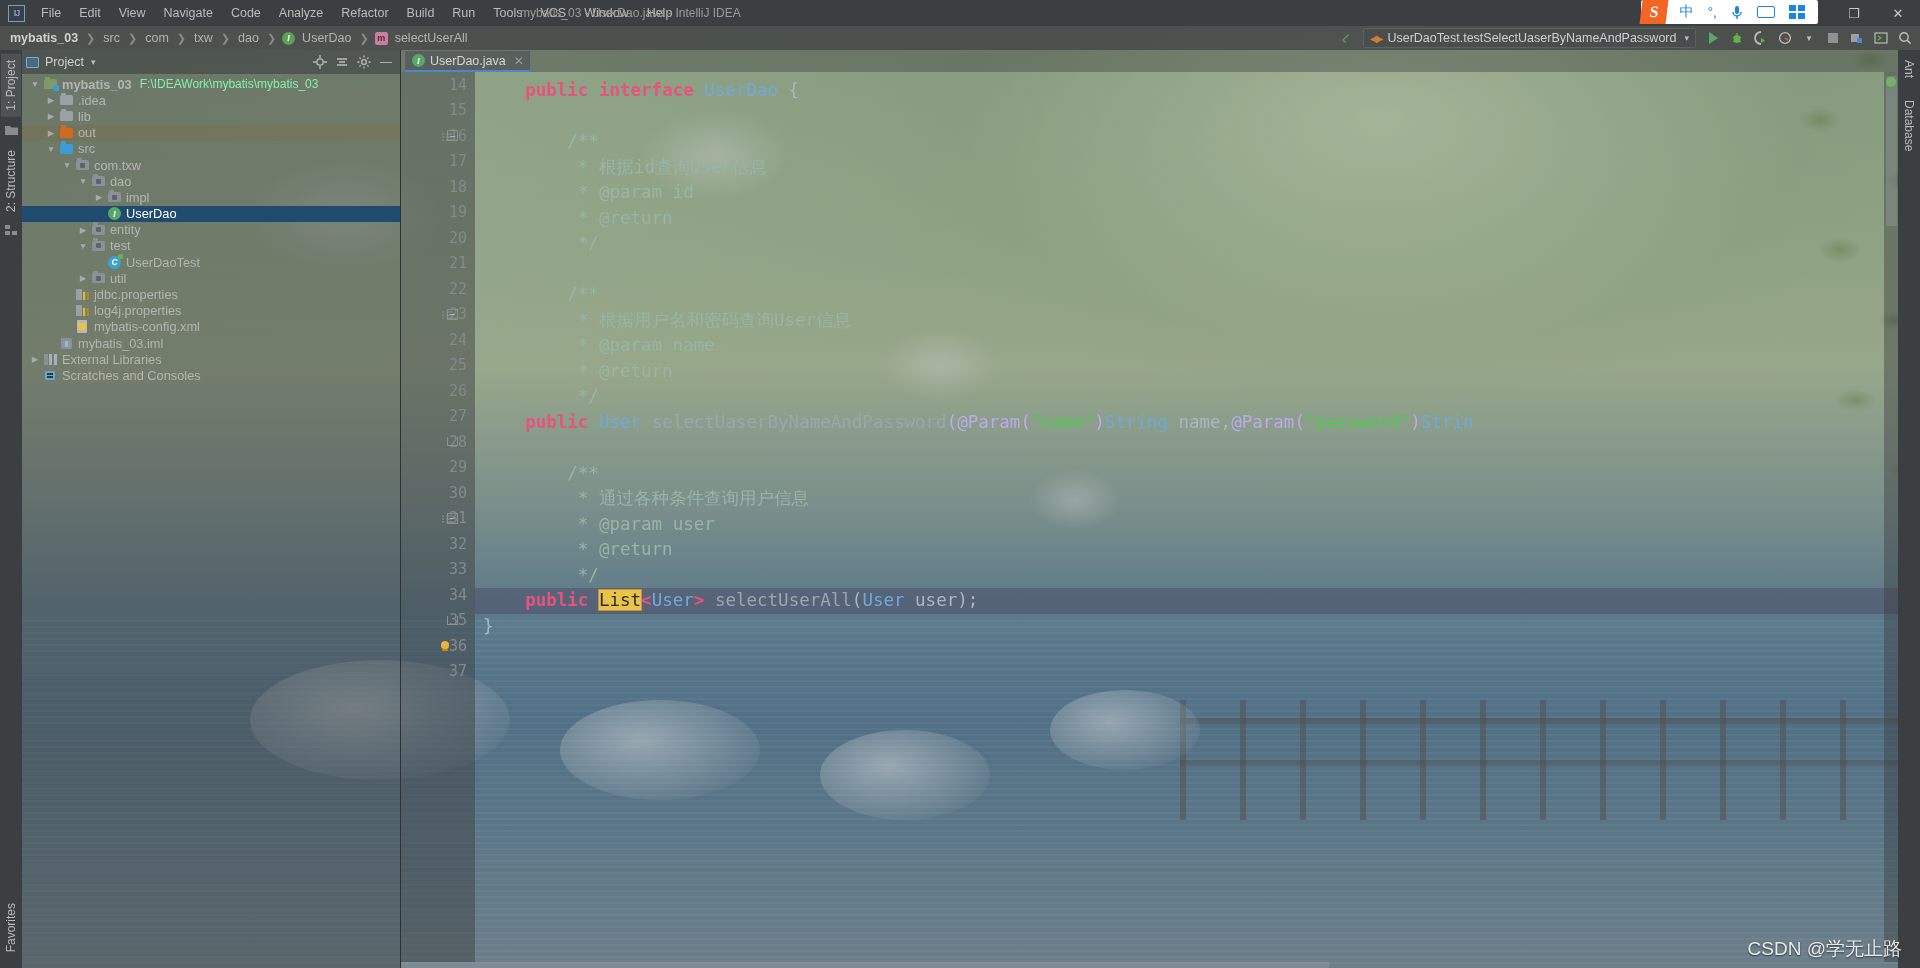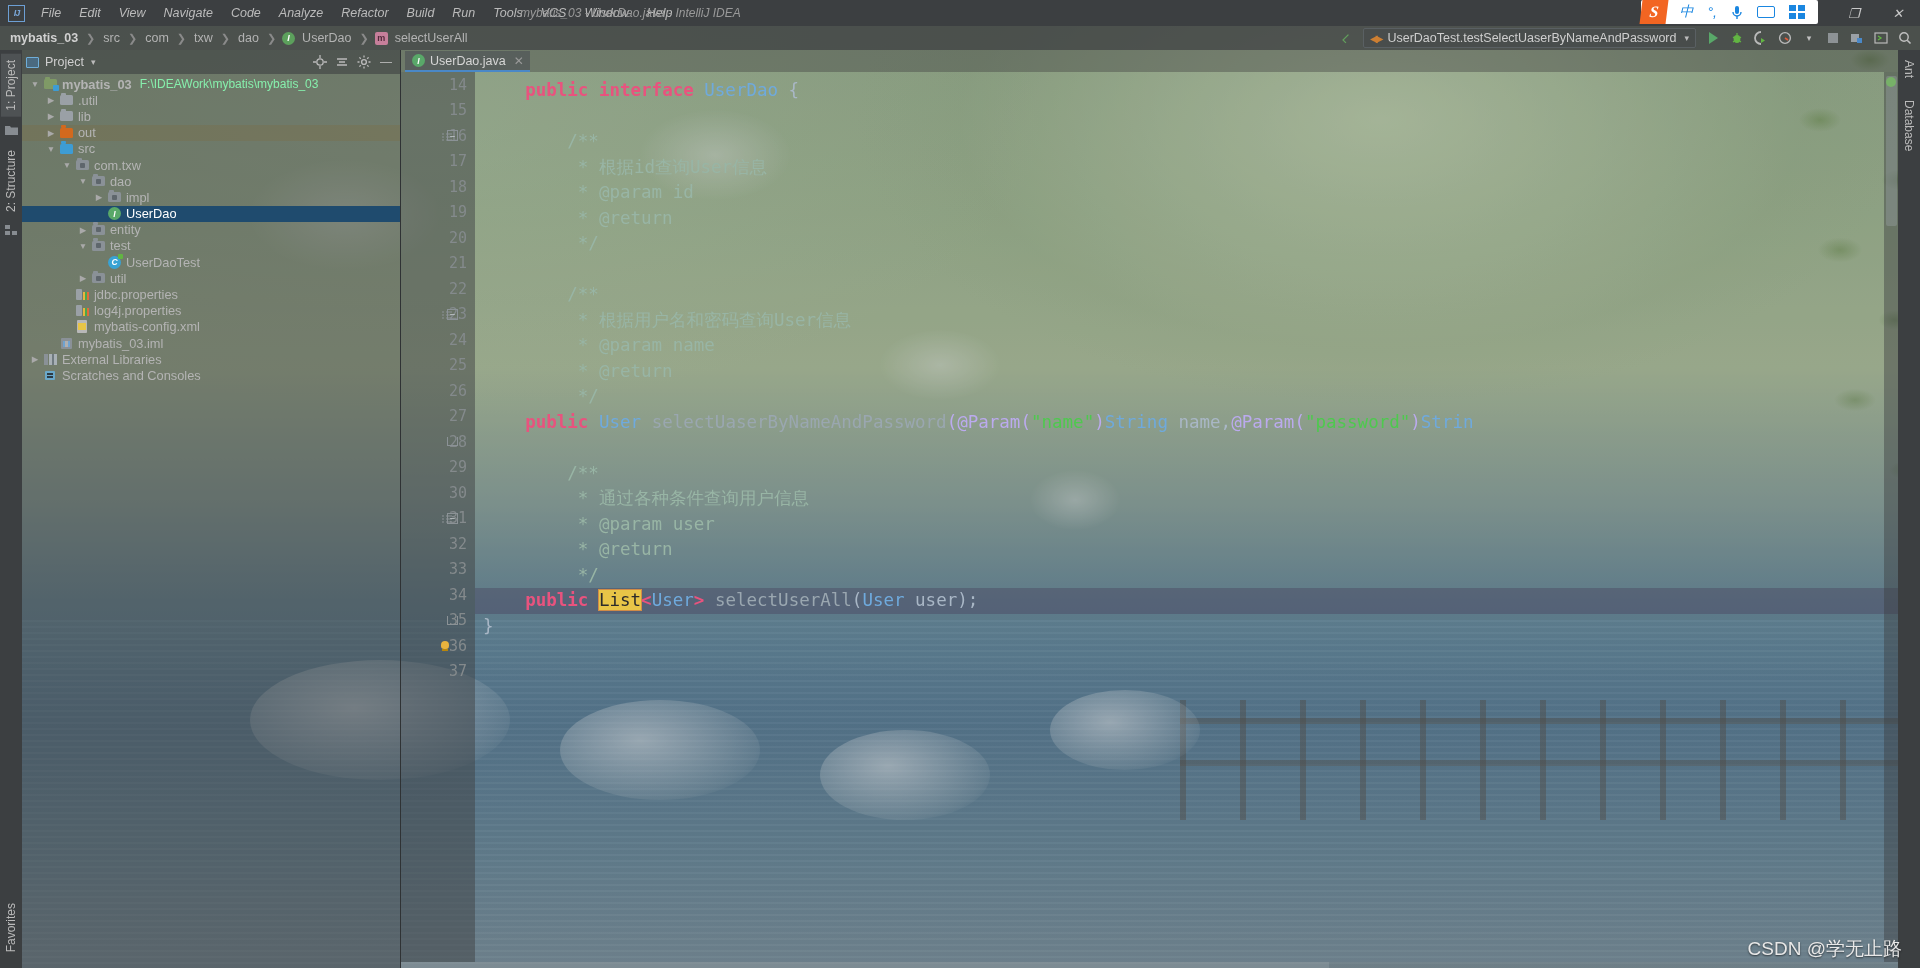--- a/index.html
+++ b/index.html
@@ -61,21 +61,21 @@
       repeating-linear-gradient(90deg, rgba(90,80,70,0.45) 0 6px, rgba(0,0,0,0) 6px 60px),
       linear-gradient(180deg, rgba(0,0,0,0) 0 18px, rgba(90,80,70,0.40) 18px 24px, rgba(0,0,0,0) 24px 60px, rgba(90,80,70,0.35) 60px 66px, rgba(0,0,0,0) 66px 120px);
   }
 
   
   .ide { position:relative; z-index:2; display:flex; flex-direction:column; height:968px; }
 
   
   .titlebar{
     height:26px; background:#3c3f41; display:flex; align-items:center;
-    position:relative; flex:0 0 26px; font-size:12.5px;font-style:italic;
+    position:relative; flex:0 0 26px; font-size:12.5px;
   }
   .ij-logo{
     width:17px; height:17px; margin:0 7px 0 8px; border:1px solid #6d9fd4;
     color:#7aa7d8; font-size:9px; font-weight:bold; display:flex;
     align-items:center; justify-content:center; letter-spacing:-1px; flex:0 0 auto;
   }
   .menu{ display:flex; align-items:center; gap:0; }
   .menu-item{ padding:3px 9px; color:#bbbbbb; white-space:nowrap; cursor:default; font-size:12.5px;}
   .win-title{
     position:absolute; left:520px; top:0; height:26px; line-height:26px;
@@ -477,21 +477,21 @@
                 <span class="f-mod"></span>
               </span>
               <span style="font-weight: bold;">mybatis_03</span>
               <span class="path-hint">F:\IDEAWork\mybatis\mybatis_03</span>
             </div>
             <div class="row" style="padding-left: 22px;">
               <span class="twisty">▶</span>
               <span class="ico">
                 <span class="f-gray"></span>
               </span>
-              <span>.util</span>
+              <span>.idea</span>
             </div>
             <div class="row" style="padding-left: 22px;">
               <span class="twisty">▶</span>
               <span class="ico">
                 <span class="f-gray"></span>
               </span>
               <span>lib</span>
             </div>
             <div class="row hl" style="padding-left: 22px;">
               <span class="twisty">▶</span>

